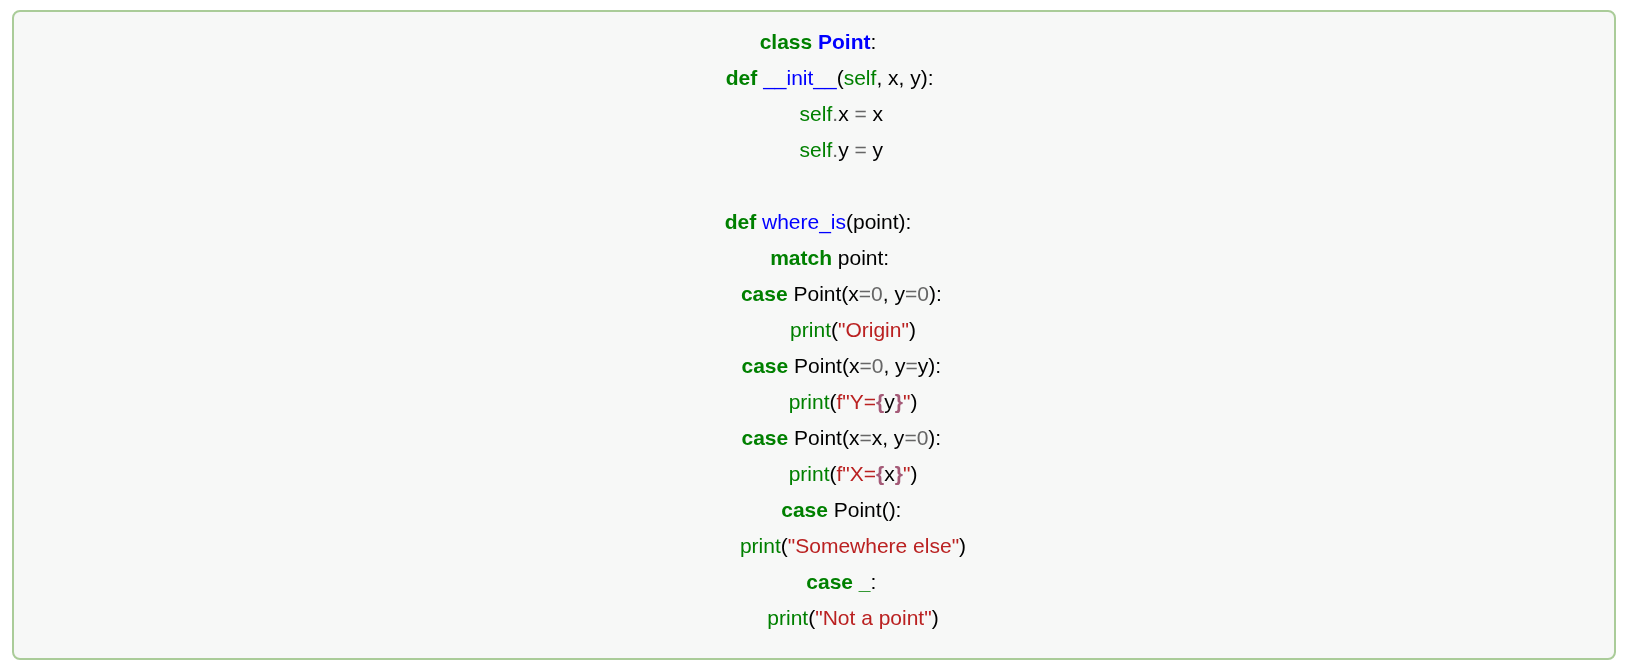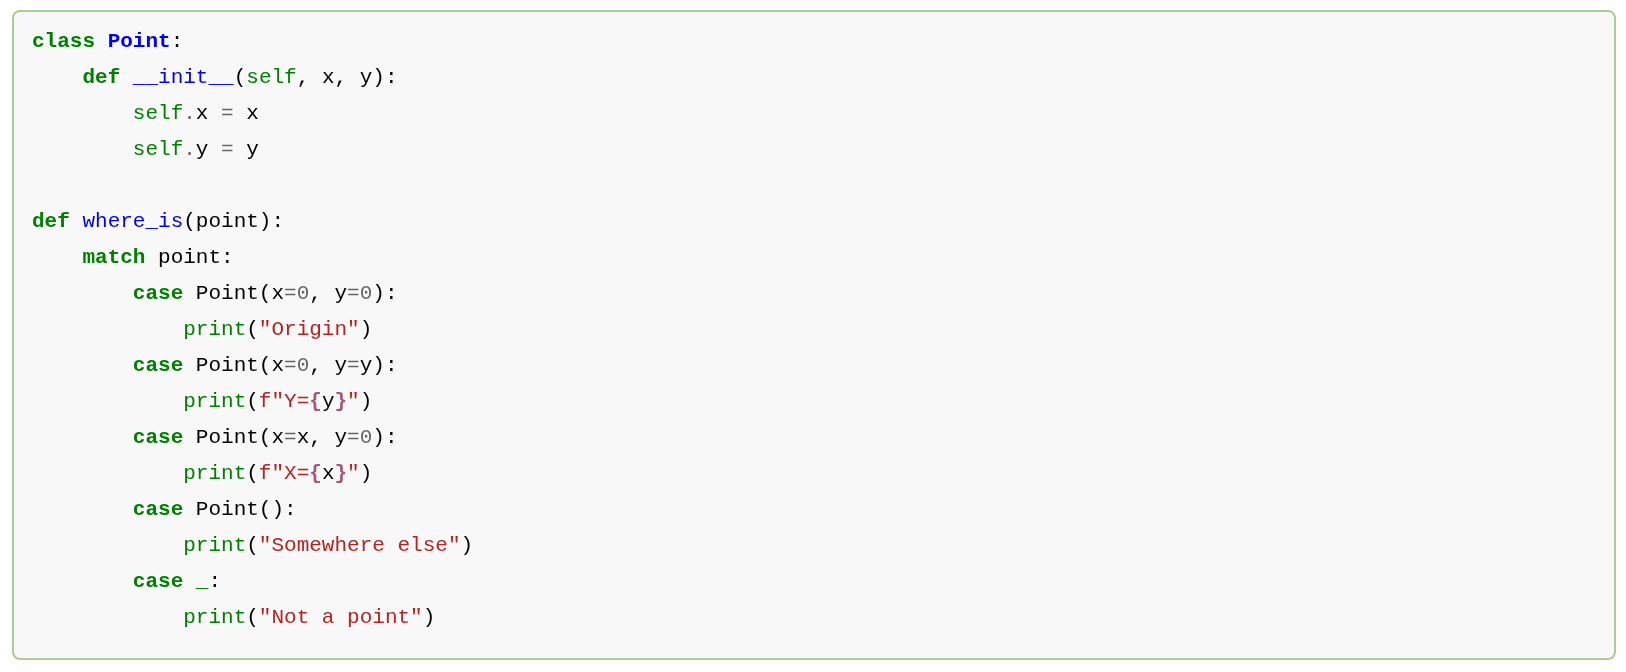--- a/index.html
+++ b/index.html
@@ -21,25 +21,26 @@
     height: 650px;
     box-sizing: border-box;
     background: var(--c-background, #f7f8f7);
     border: 2px solid var(--c-border, #aacc99);
     border-radius: 8px;
     overflow: hidden;
   }
   pre.code {
     margin: 0;
     padding: 12px 10px 0 18px;
-    font-family: Liberation Mono, monospace;
+    font-family: Liberation Sans, sans-serif;
     font-size: 21px;
     line-height: 36px;
     color: var(--c-plain, #000000);
     white-space: pre;
+    text-align: center;
   }
   .tok-k  { color: var(--c-keyword, #008000); font-weight: bold; }
   .tok-nc { color: var(--c-class-name, #0000FF); font-weight: bold; }
   .tok-nf { color: var(--c-function-name, #0000FF); }
   .tok-nb { color: var(--c-builtin, #008000); }
   .tok-bp { color: var(--c-self, #008000); }
   .tok-s  { color: var(--c-string, #BA2121); }
   .tok-si { color: var(--c-interpolation, #A45A77); font-weight: bold; }
   .tok-o  { color: var(--c-operator, #666666); }
   .tok-m  { color: var(--c-number, #666666); }

